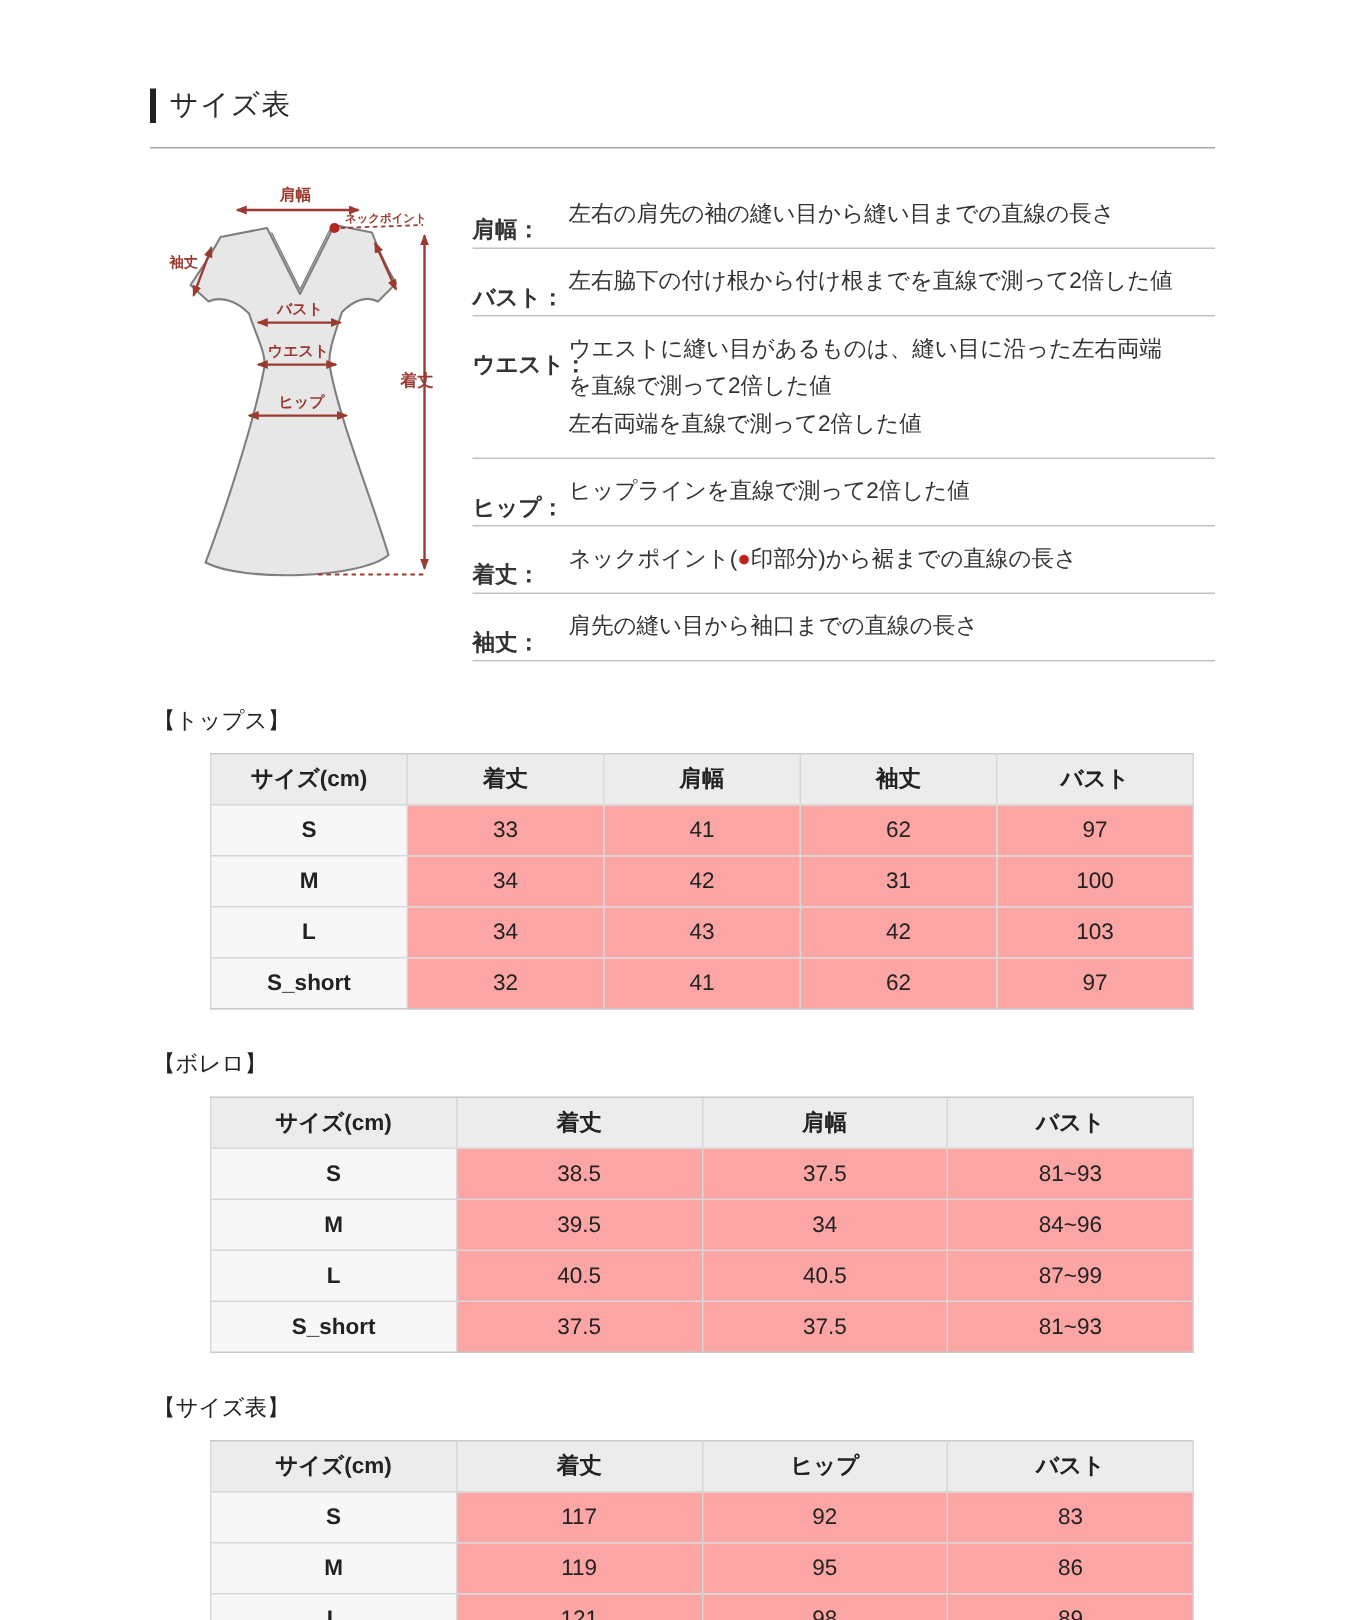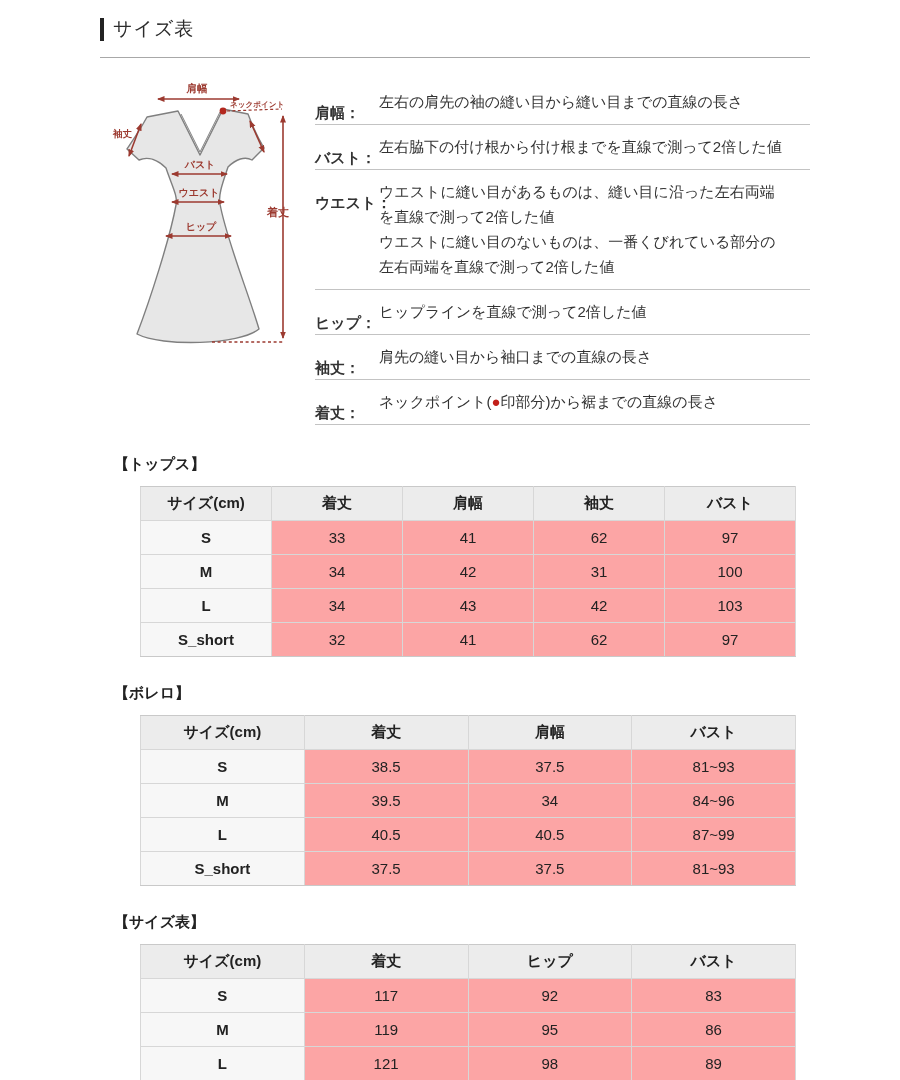--- a/index.html
+++ b/index.html
@@ -16,20 +16,21 @@
     position: absolute;
     left: 100px;
     top: 14px;
     width: 710px;
   }
   
   .page-header {
     display: flex;
     align-items: center;
     height: 30px;
+    margin-top: 41px;
   }
   .title-bar {
     width: 4px;
     height: 23px;
     background: #222222;
     margin-right: 9px;
   }
   .page-title {
     font-size: 19px;
     font-weight: 400;
@@ -70,23 +71,23 @@
     font-weight: bold;
     white-space: nowrap;
     color: #333333;
   }
   .def-line { white-space: nowrap; }
   .red-dot-glyph { color: #c2201a; font-size: 15px; }
   
   .table-section { margin-top: 27px; }
   .section-heading {
     font-size: 15px;
-    font-weight: bold;
+    font-weight: normal;
     color: #222222;
-    margin: 0 0 12px 14px;
+    margin: 0 0 12px 2px;
   }
   .table-holder { margin-left: 4px; width: 692px; padding-left: 36px; }
   table.size-table {
     width: 100%;
     border-collapse: collapse;
     table-layout: fixed;
     font-size: 15px;
   }
   table.size-table th, table.size-table td {
     border: 1px solid #d7d7d7;
@@ -191,34 +192,33 @@
         <div class="def-line">左右の肩先の袖の縫い目から縫い目までの直線の長さ</div>
       </div>
       <div class="def-row">
         <span class="def-term">バスト：</span>
         <div class="def-line">左右脇下の付け根から付け根までを直線で測って2倍した値</div>
       </div>
       <div class="def-row">
         <span class="def-term">ウエスト：</span>
         <div class="def-line">ウエストに縫い目があるものは、縫い目に沿った左右両端</div>
         <div class="def-line">を直線で測って2倍した値</div>
-        <div class="def-line">ウエストに縫い目のないものは、一番くびれている部分の</div>
         <div class="def-line">左右両端を直線で測って2倍した値</div>
       </div>
       <div class="def-row">
         <span class="def-term">ヒップ：</span>
         <div class="def-line">ヒップラインを直線で測って2倍した値</div>
       </div>
       <div class="def-row">
+        <span class="def-term">着丈：</span>
+        <div class="def-line"><span>ネックポイント(</span><span class="red-dot-glyph">●</span><span>印部分)から裾までの直線の長さ</span></div>
+      </div>
+      <div class="def-row">
         <span class="def-term">袖丈：</span>
         <div class="def-line">肩先の縫い目から袖口までの直線の長さ</div>
-      </div>
-      <div class="def-row">
-        <span class="def-term">着丈：</span>
-        <div class="def-line"><span>ネックポイント(</span><span class="red-dot-glyph">●</span><span>印部分)から裾までの直線の長さ</span></div>
       </div>
     </div>
   </div>
 
   <div class="table-section" style="margin-top:30px;">
     <h2 class="section-heading">【トップス】</h2>
     <div class="table-holder">
         <table class="size-table">
           <thead>
             <tr>

